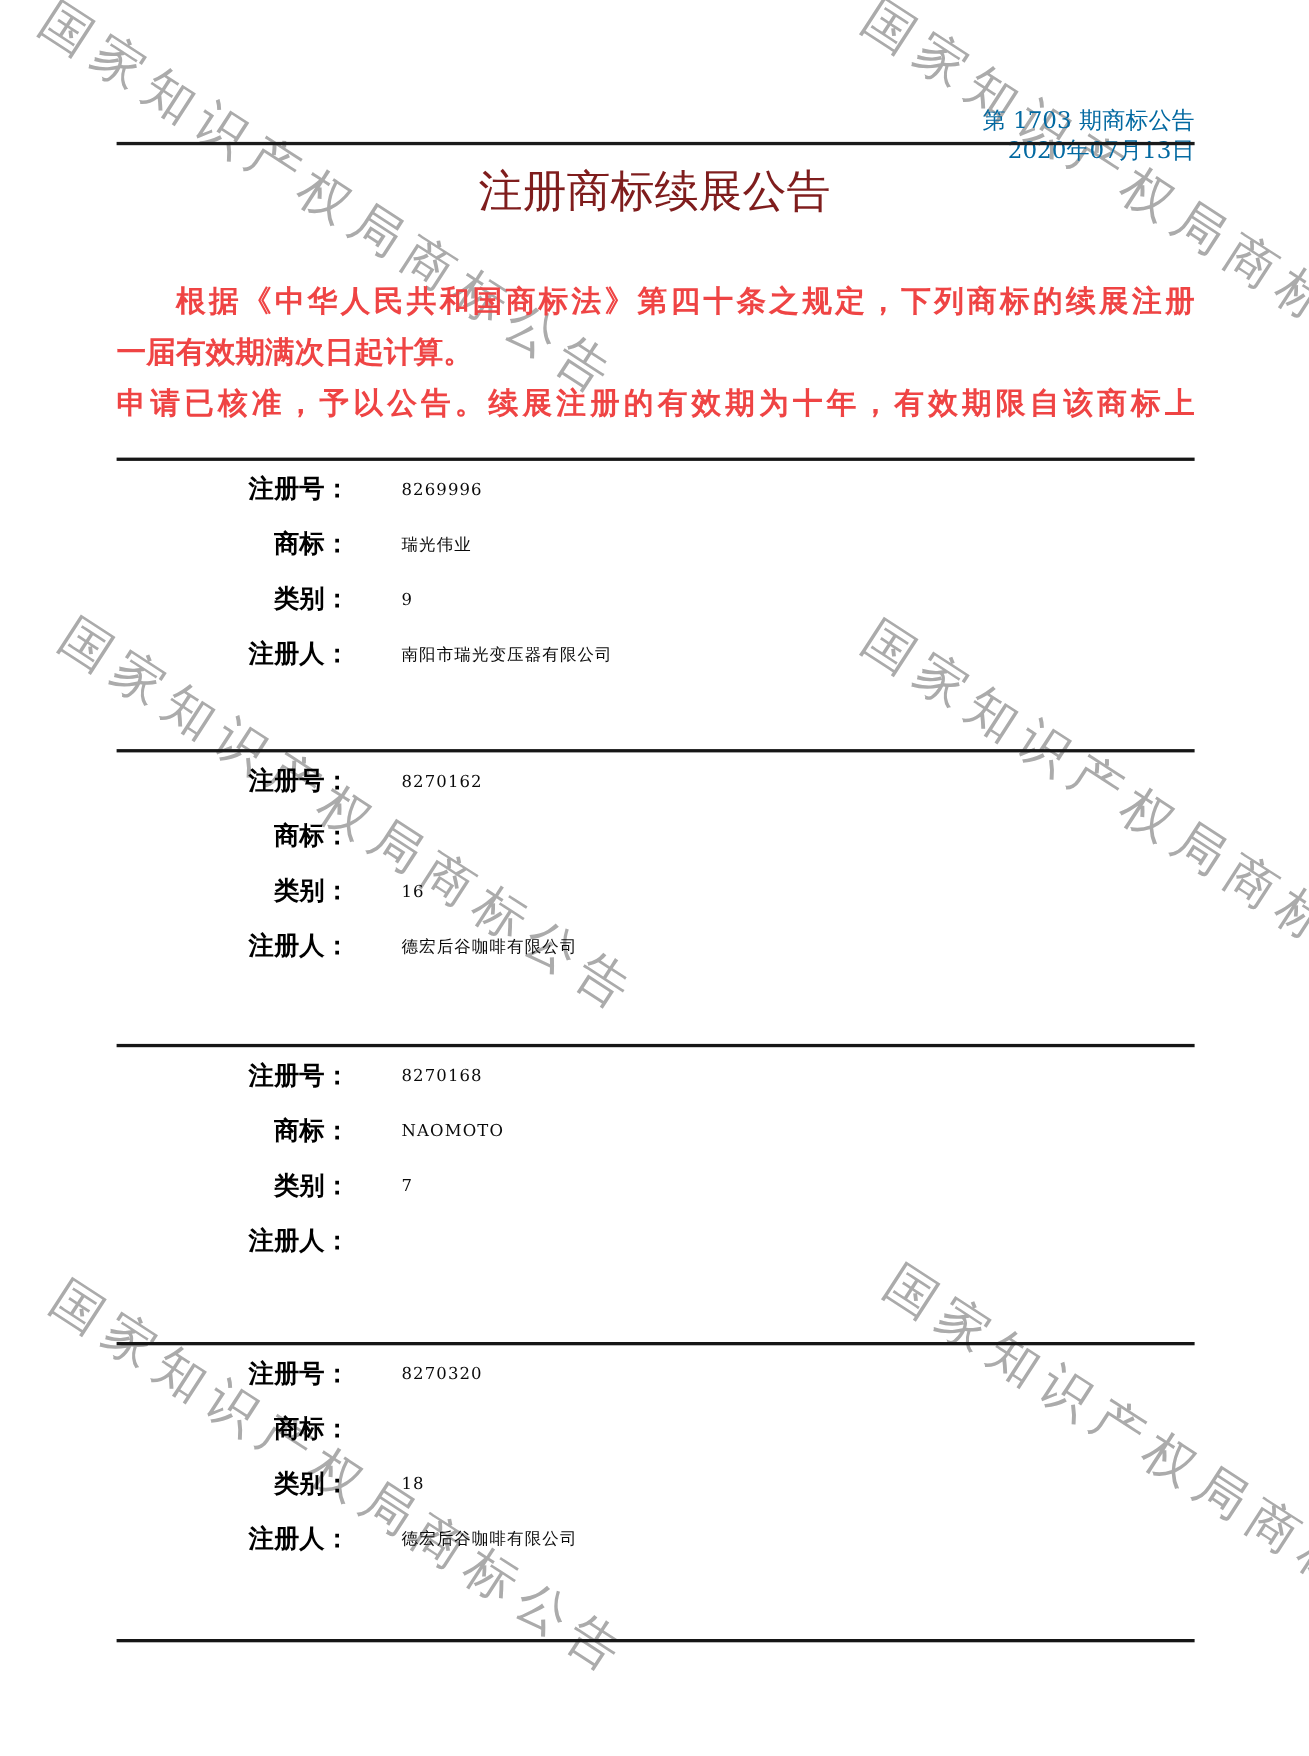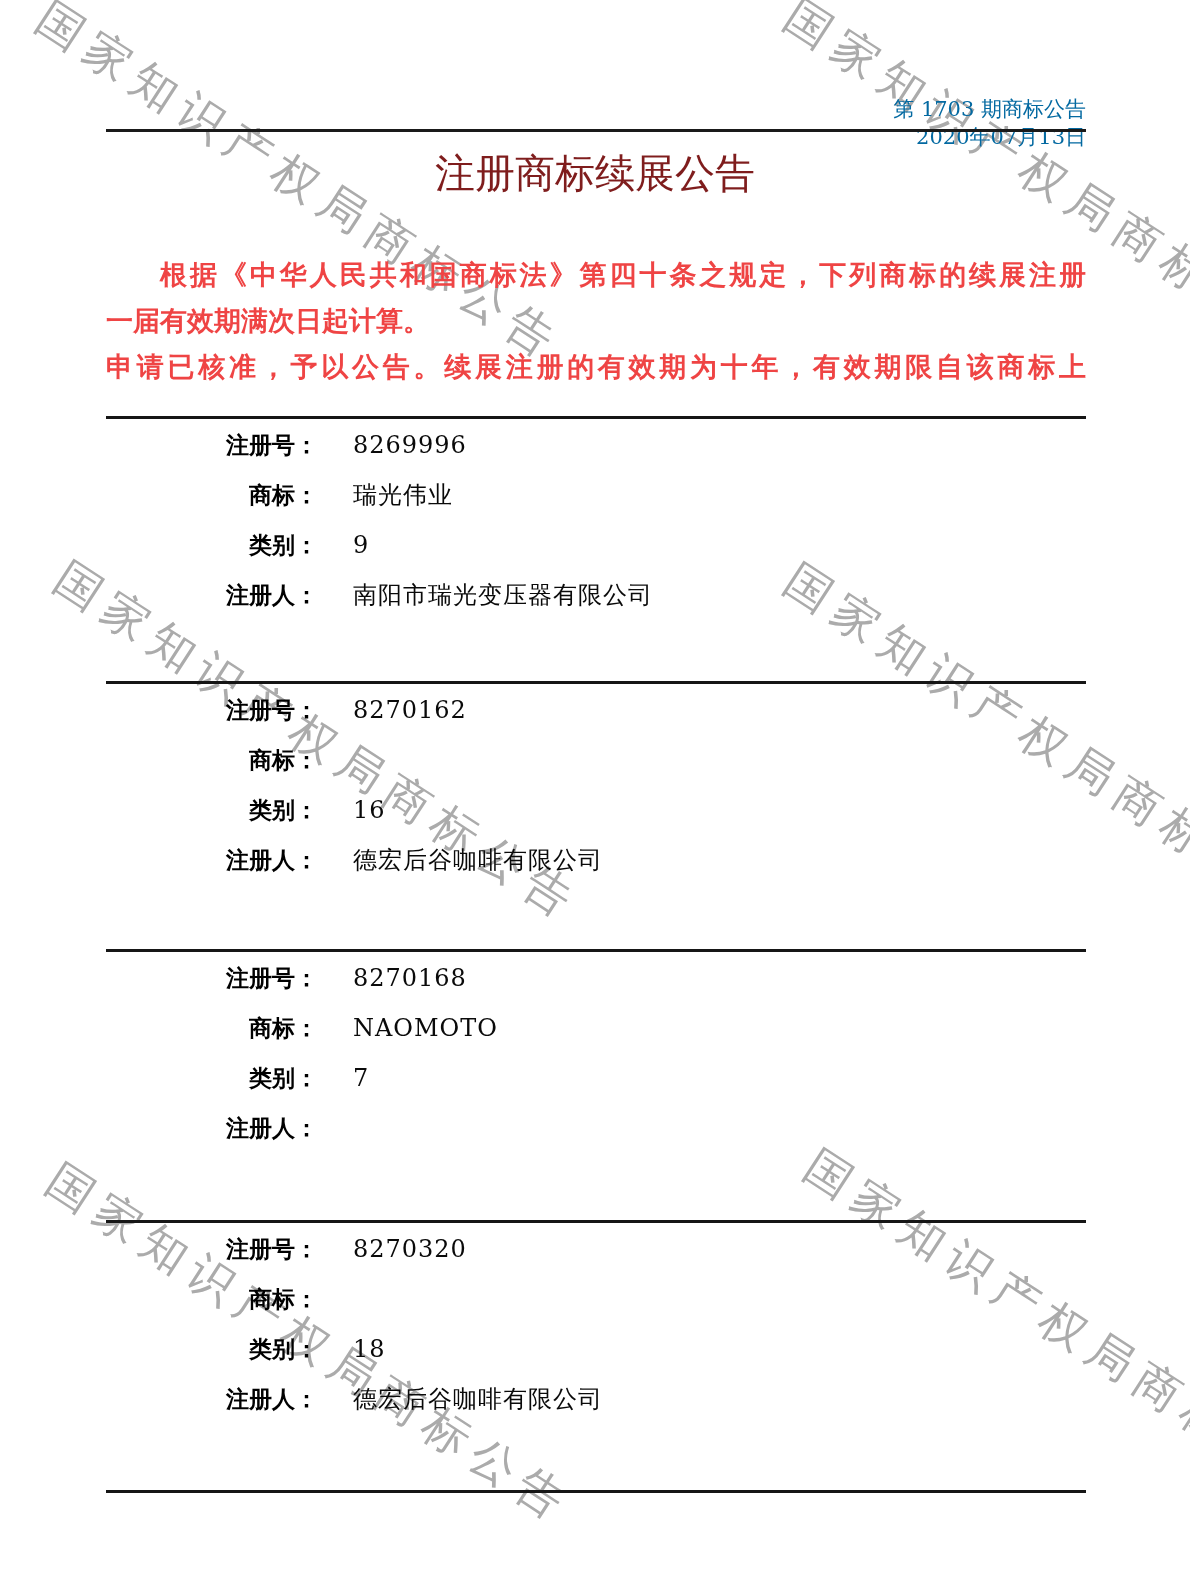--- a/index.html
+++ b/index.html
@@ -114,23 +114,23 @@
   .flabel {
     width: 212px;
     text-align: right;
     font-family: "DejaVu Sans", "Liberation Sans", sans-serif;
     font-weight: 700;
     font-size: 23px;
     line-height: 26px;
     color: #000;
   }
   .fvalue {
-    margin-left: 35px;
-    font-family: "DejaVu Serif", "Liberation Serif", serif;
-    font-size: 24px;
+    margin-left: 47px;
+    font-family: "DejaVu Serif", "Liberation Serif", serif;
+    font-size: 15px;
     line-height: 27px;
     letter-spacing: 1px;
     color: #0a0a0a;
   }
   .final-rule {
     position: absolute;
     z-index: 1;
     left: 106px;
     top: 1490px;
     width: 980px;

